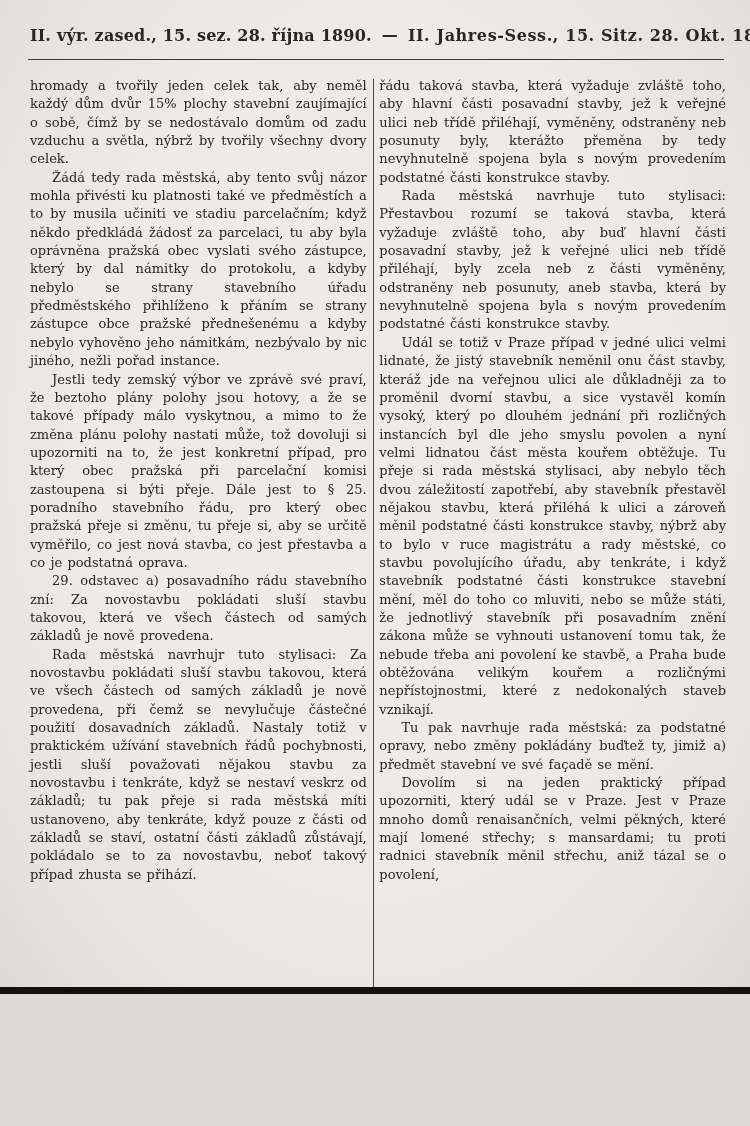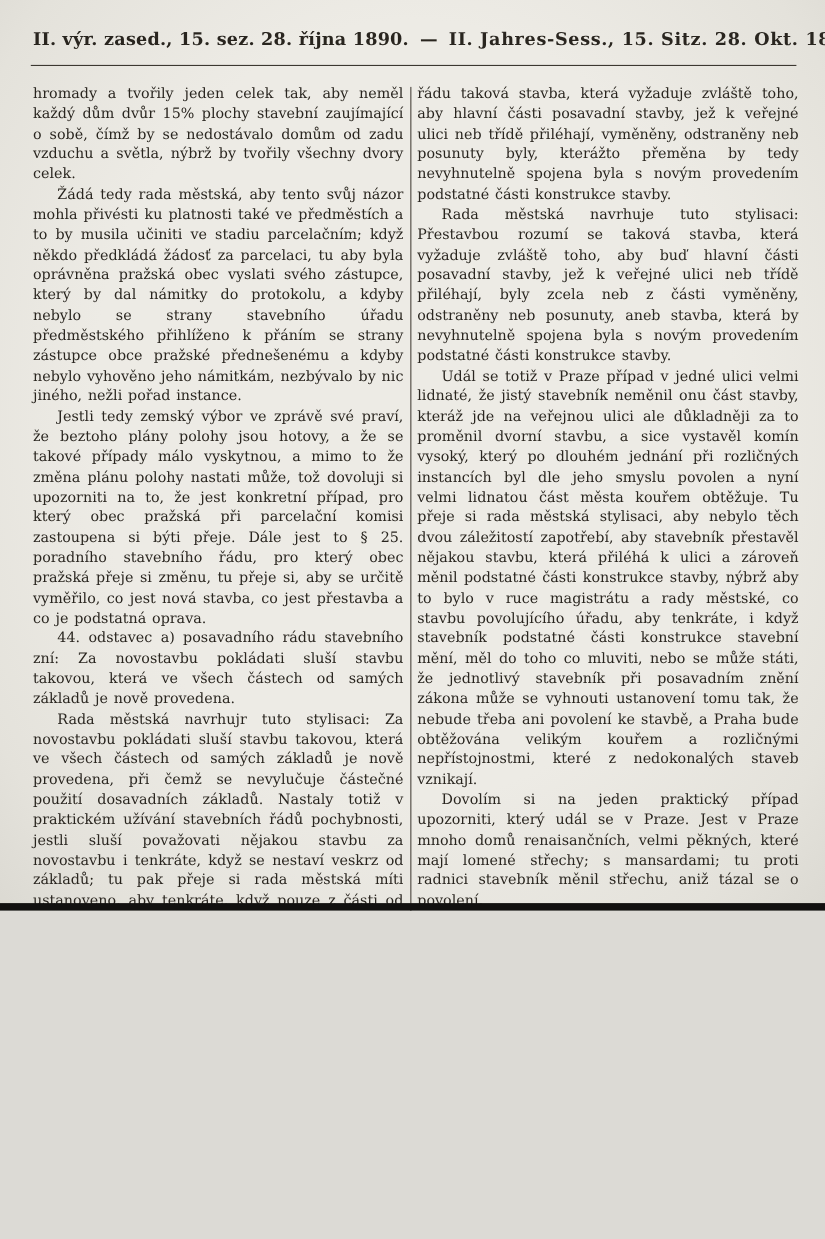--- a/index.html
+++ b/index.html
@@ -3,21 +3,21 @@
 <meta charset="utf-8">
 <style>
   html, body { margin: 0; padding: 0; }
   body {
     width: 750px; height: 1126px;
     background: #dcdad5;
     font-family: "DejaVu Serif", serif;
   }
   .page {
     position: relative;
-    width: 750px; height: 828px;
+    width: 750px; height: 994px;
     background: radial-gradient(ellipse at 50% 45%, #edebe5 55%, #e4e2db 85%, #dbd9d2 100%);
     color: #29251f;
     overflow: hidden;
   }
   .running-head {
     position: absolute;
     top: 26px; left: 30px; right: 28px;
     display: flex; justify-content: space-between; align-items: baseline;
     font-size: 16px; font-weight: bold;
     letter-spacing: 0.2px;
@@ -77,32 +77,32 @@
 
   </div>
 
   <div class="head-rule"></div>
 
   <div class="columns">
     <section class="col col-left">
       <p class="cont">hromady a tvořily jeden celek tak, aby neměl každý dům dvůr 15% plochy stavební zaujímající o sobě, čímž by se nedostávalo domům od zadu vzduchu a světla, nýbrž by tvořily všechny dvory celek.</p>
       <p>Žádá tedy rada městská, aby tento svůj názor mohla přivésti ku platnosti také ve předměstích a to by musila učiniti ve stadiu parcelačním; když někdo předkládá žádosť za parcelaci, tu aby byla oprávněna pražská obec vyslati svého zástupce, který by dal námitky do protokolu, a kdyby nebylo se strany stavebního úřadu předměstského přihlíženo k přáním se strany zástupce obce pražské přednešenému a kdyby nebylo vyhověno jeho námitkám, nezbývalo by nic jiného, nežli pořad instance.</p>
       <p>Jestli tedy zemský výbor ve zprávě své praví, že beztoho plány polohy jsou hotovy, a že se takové případy málo vyskytnou, a mimo to že změna plánu polohy nastati může, tož dovoluji si upozorniti na to, že jest konkretní případ, pro který obec pražská při parcelační komisi zastoupena si býti přeje. Dále jest to § 25. poradního stavebního řádu, pro který obec pražská přeje si změnu, tu přeje si, aby se určitě vyměřilo, co jest nová stavba, co jest přestavba a co je podstatná oprava.</p>
-      <p>44. odstavec a) posavadního rádu stavebního zní: Za novostavbu pokládati sluší stavbu takovou, která ve všech částech od samých základů je nově provedena.</p>
+      <p>29. odstavec a) posavadního rádu stavebního zní: Za novostavbu pokládati sluší stavbu takovou, která ve všech částech od samých základů je nově provedena.</p>
       <p>Rada městská navrhujr tuto stylisaci: Za novostavbu pokládati sluší stavbu takovou, která ve všech částech od samých základů je nově provedena, při čemž se nevylučuje částečné použití dosavadních základů. Nastaly totiž v praktickém užívání stavebních řádů pochybnosti, jestli sluší považovati nějakou stavbu za novostavbu i tenkráte, když se nestaví veskrz od základů; tu pak přeje si rada městská míti ustanoveno, aby tenkráte, když pouze z části od základů se staví, ostatní části základů zůstávají, pokládalo se to za novostavbu, neboť takový případ zhusta se přihází.</p>
     </section>
 
     <div class="col-divider"></div>
 
     <section class="col col-right">
       <p class="cont">řádu taková stavba, která vyžaduje zvláště toho, aby hlavní části posavadní stavby, jež k veřejné ulici neb třídě přiléhají, vyměněny, odstraněny neb posunuty byly, kterážto přeměna by tedy nevyhnutelně spojena byla s novým provedením podstatné části konstrukce stavby.</p>
       <p>Rada městská navrhuje tuto stylisaci: Přestavbou rozumí se taková stavba, která vyžaduje zvláště toho, aby buď hlavní části posavadní stavby, jež k veřejné ulici neb třídě přiléhají, byly zcela neb z části vyměněny, odstraněny neb posunuty, aneb stavba, která by nevyhnutelně spojena byla s novým provedením podstatné části konstrukce stavby.</p>
       <p>Udál se totiž v Praze případ v jedné ulici velmi lidnaté, že jistý stavebník neměnil onu část stavby, kteráž jde na veřejnou ulici ale důkladněji za to proměnil dvorní stavbu, a sice vystavěl komín vysoký, který po dlouhém jednání při rozličných instancích byl dle jeho smyslu povolen a nyní velmi lidnatou část města kouřem obtěžuje. Tu přeje si rada městská stylisaci, aby nebylo těch dvou záležitostí zapotřebí, aby stavebník přestavěl nějakou stavbu, která přiléhá k ulici a zároveň měnil podstatné části konstrukce stavby, nýbrž aby to bylo v ruce magistrátu a rady městské, co stavbu povolujícího úřadu, aby tenkráte, i když stavebník podstatné části konstrukce stavební mění, měl do toho co mluviti, nebo se může státi, že jednotlivý stavebník při posavadním znění zákona může se vyhnouti ustanovení tomu tak, že nebude třeba ani povolení ke stavbě, a Praha bude obtěžována velikým kouřem a rozličnými nepřístojnostmi, které z nedokonalých staveb vznikají.</p>
+      <p>Tu pak navrhuje rada městská: za podstatné opravy, nebo změny pokládány buďtež ty, jimiž a) předmět stavební ve své façadě se mění.</p>
       <p>Dovolím si na jeden praktický případ upozorniti, který udál se v Praze. Jest v Praze mnoho domů renaisančních, velmi pěkných, které mají lomené střechy; s mansardami; tu proti radnici stavebník měnil střechu, aniž tázal se o povolení,</p>
-      <p>Tu pak navrhuje rada městská: za podstatné opravy, nebo změny pokládány buďtež ty, jimiž a) předmět stavební ve své façadě se mění.</p>
     </section>
   </div>
 
   <div class="sheet-signature">72</div>
 
   <div class="scan-edge"></div>
 
 </div>
 
 </body></html>

